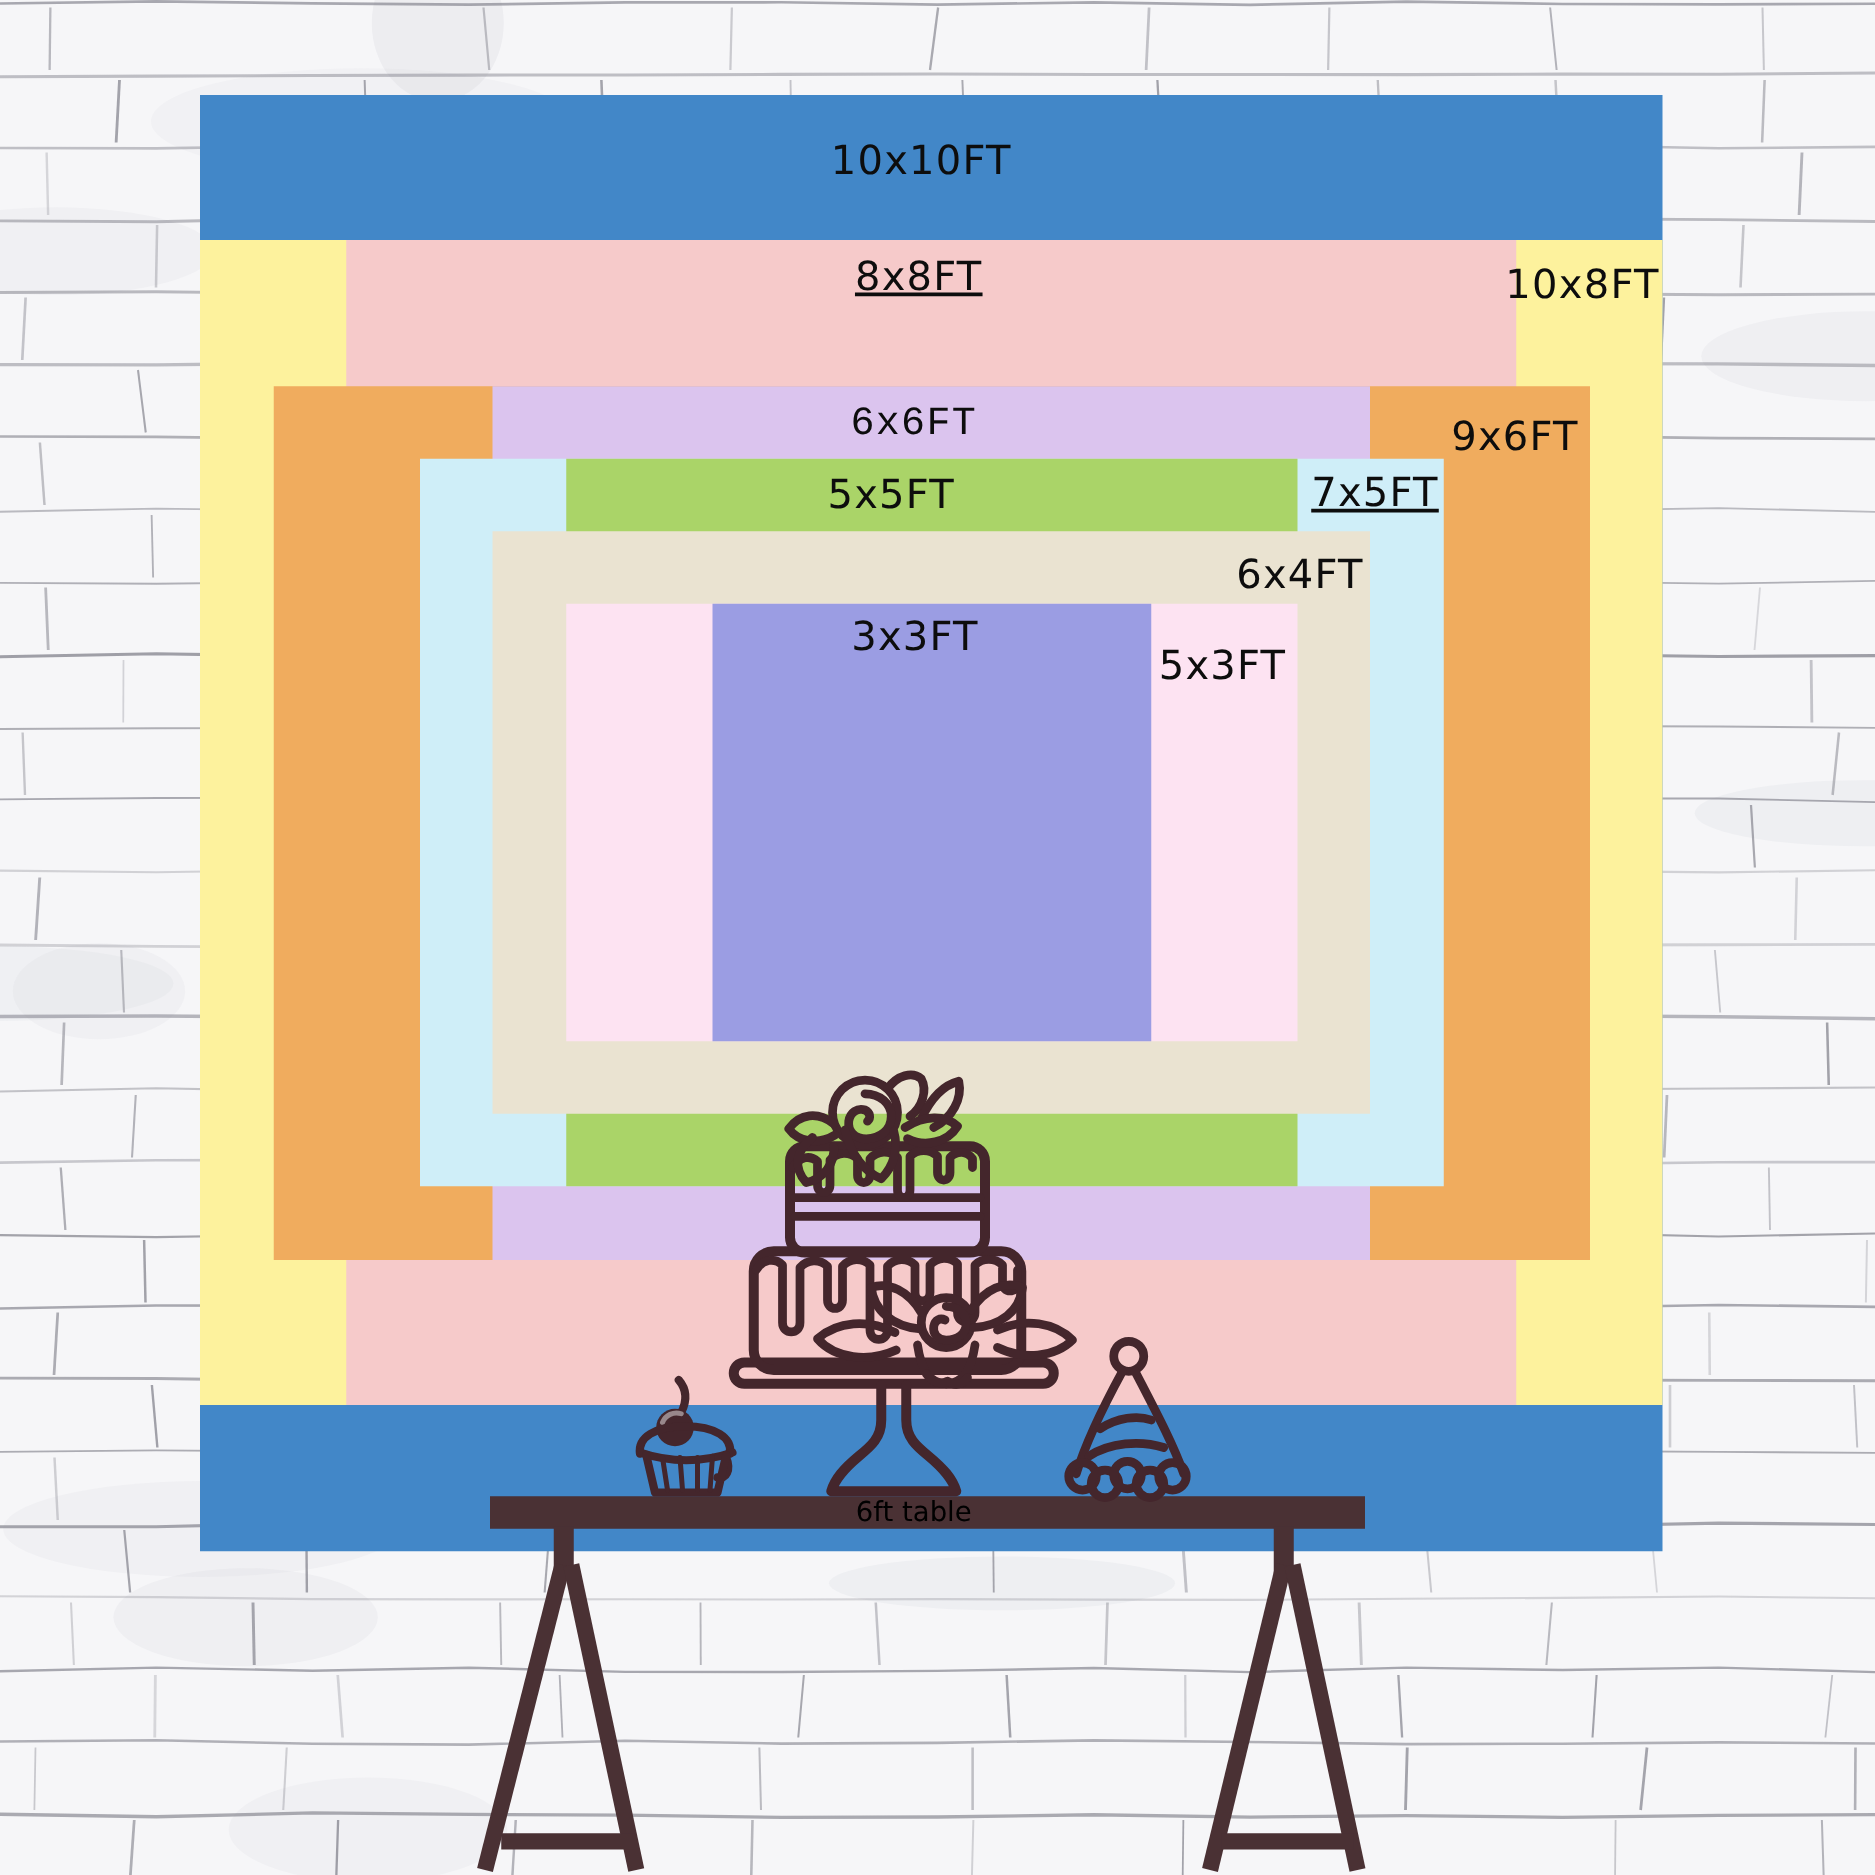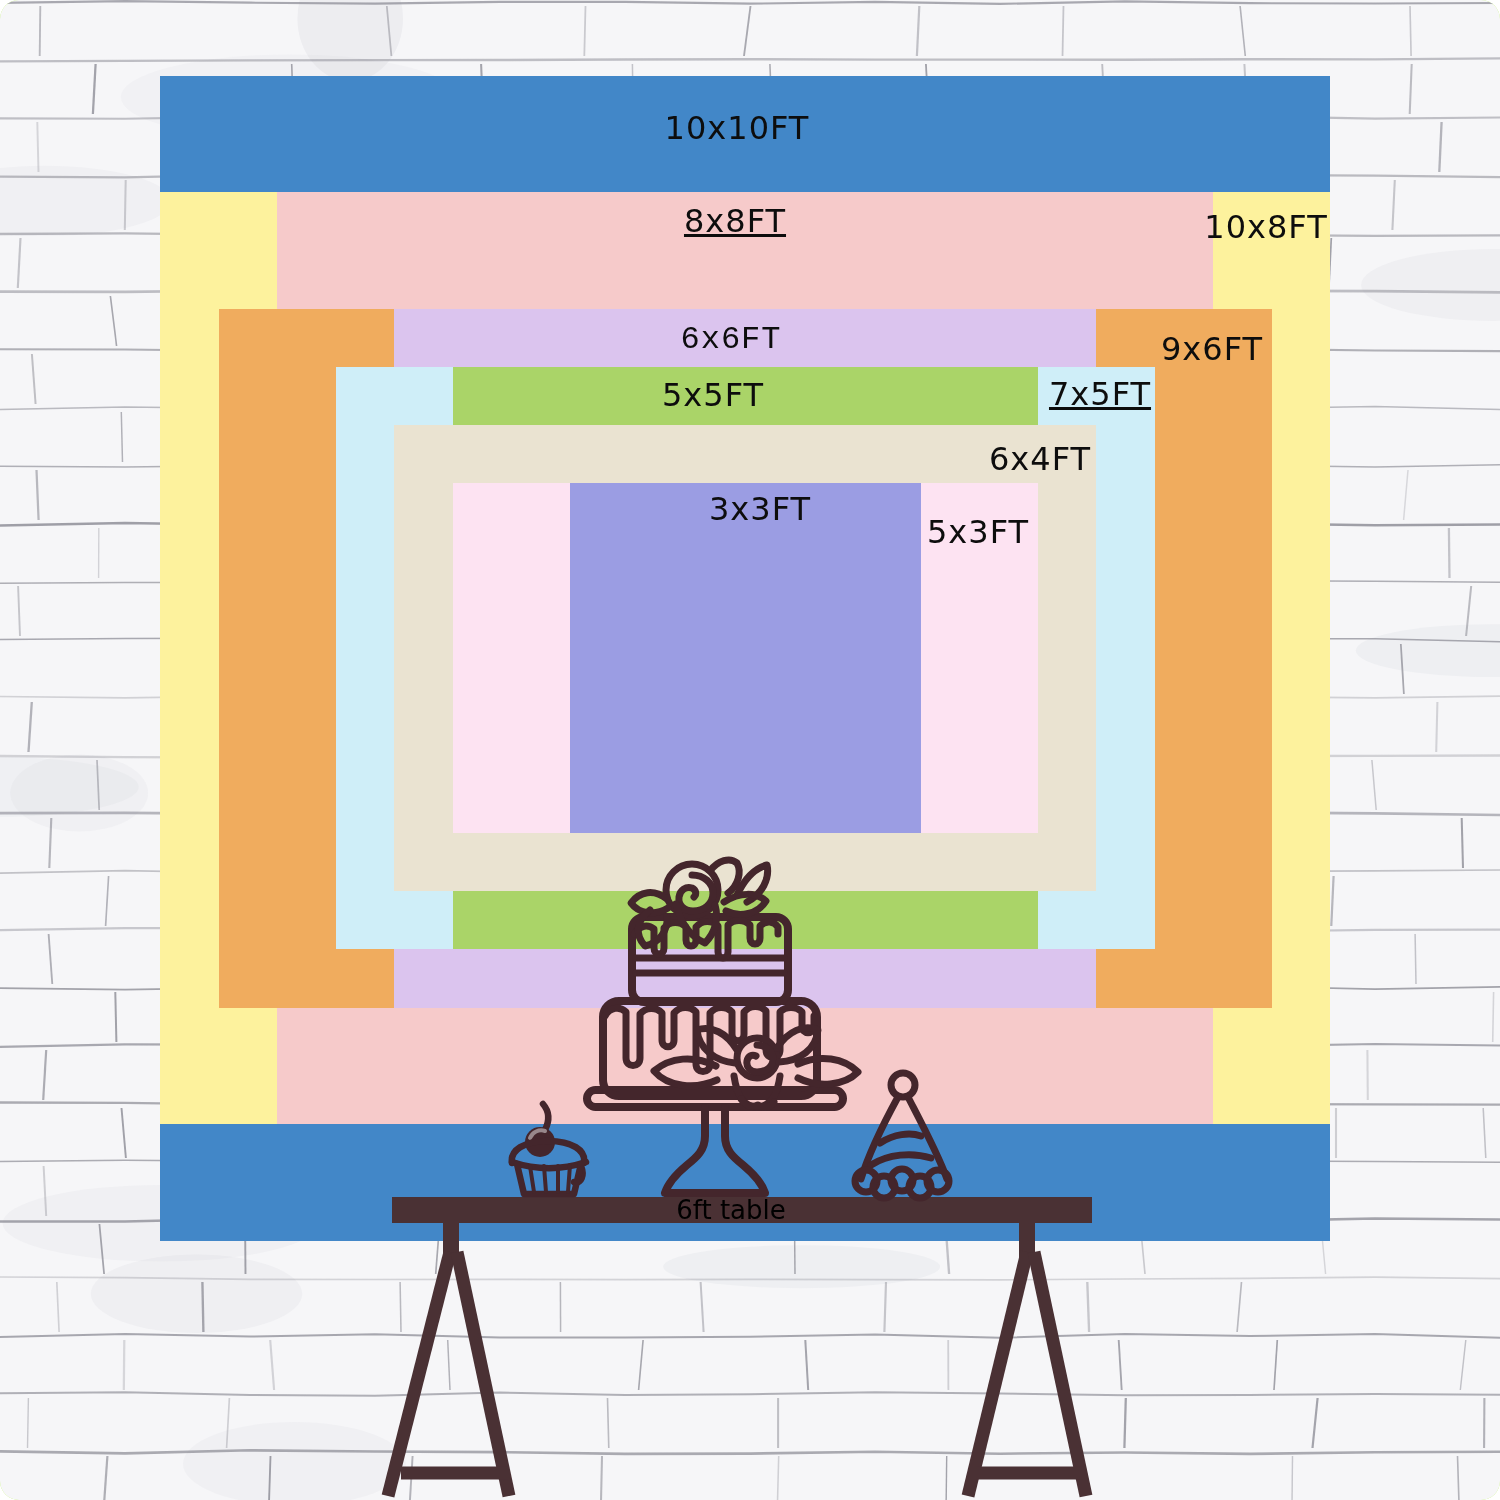--- a/index.html
+++ b/index.html
@@ -1,25 +1,25 @@
 <!DOCTYPE html>
 <html><head>
 <meta charset="utf-8">
 <style>
   html,body{margin:0;padding:0;background:#ffffff;}
   #stage{position:relative;width:1500px;height:1500px;overflow:hidden;background:#bef264;
-         font-family:"DejaVu Sans",sans-serif;border-radius:19px;}
+         font-family:"DejaVu Sans",sans-serif;}
   #wall{position:absolute;left:0;top:0;z-index:0;}
   #backdrops{position:absolute;left:0;top:0;width:100%;height:100%;z-index:1;}
   .bd-rect{position:absolute;}
   .bd-label{position:absolute;transform:translate(-50%,-50%);
             font-size:32px;font-weight:400;color:#0d0d0d;letter-spacing:1px;white-space:nowrap;}
   #scene{position:absolute;left:330px;top:840px;width:820px;height:660px;z-index:2;}
   #table-label{position:absolute;left:731px;top:1210px;transform:translate(-50%,-50%);
-               font-size:26px;font-weight:400;color:#000;white-space:nowrap;z-index:3;}
+               font-size:22px;font-weight:400;color:#000;white-space:nowrap;z-index:3;}
 </style>
 </head>
 <body>
 
 <div id="stage">
 
   <svg id="wall" width="1500" height="1500">
       <rect x="0" y="0" width="1500" height="1500" fill="#f6f6f8"></rect>
       <ellipse cx="0.4930612633438135" cy="786.8806530194732" rx="138.25082386296748" ry="29.848749335319155" fill="#aab0bd" opacity="0.080"></ellipse>
       <ellipse cx="294.42873866969194" cy="1463.810821512626" rx="111.47817301632752" ry="41.87020703119701" fill="#aab0bd" opacity="0.071"></ellipse>
@@ -298,21 +298,21 @@
       <div class="bd-rect" style="left: 569.5px; top: 483.25px; width: 351px; height: 349.5px; background: rgb(155, 157, 227);"></div>
       <div class="bd-label" style="left: 737px; top: 128px;">10x10FT</div>
       <div class="bd-label" style="left: 1266px; top: 215px; margin-top: 12px;">10x8FT</div>
       <div class="bd-label" style="left: 735px; top: 221px; text-decoration: underline;">8x8FT</div>
       <div class="bd-label" style="left: 1212px; top: 337px; margin-top: 12px;">9x6FT</div>
       <div class="bd-label" style="left: 731px; top: 339px; font-family: Liberation Mono, monospace;">6x6FT</div>
       <div class="bd-label" style="left: 1100px; top: 394px; text-decoration: underline;">7x5FT</div>
       <div class="bd-label" style="left: 713px; top: 395px;">5x5FT</div>
       <div class="bd-label" style="left: 1040px; top: 447px; margin-top: 12px;">6x4FT</div>
       <div class="bd-label" style="left: 978px; top: 532px;">5x3FT</div>
-      <div class="bd-label" style="left: 760px; top: 509px;">3x3FT</div>
+      <div class="bd-label" style="left: 732px; top: 509px;">3x3FT</div>
     </div>
 
   <svg id="scene" viewBox="330 840 820 660">
 
     <g fill="#4a3134" stroke="none">
       <rect x="392" y="1197" width="700" height="26"></rect>
       <rect x="443" y="1221" width="16" height="38"></rect>
       <rect x="1019" y="1221" width="16" height="38"></rect>
       <g stroke="#4a3134" stroke-width="13">
         <line x1="450" y1="1252" x2="388" y2="1496"></line>

